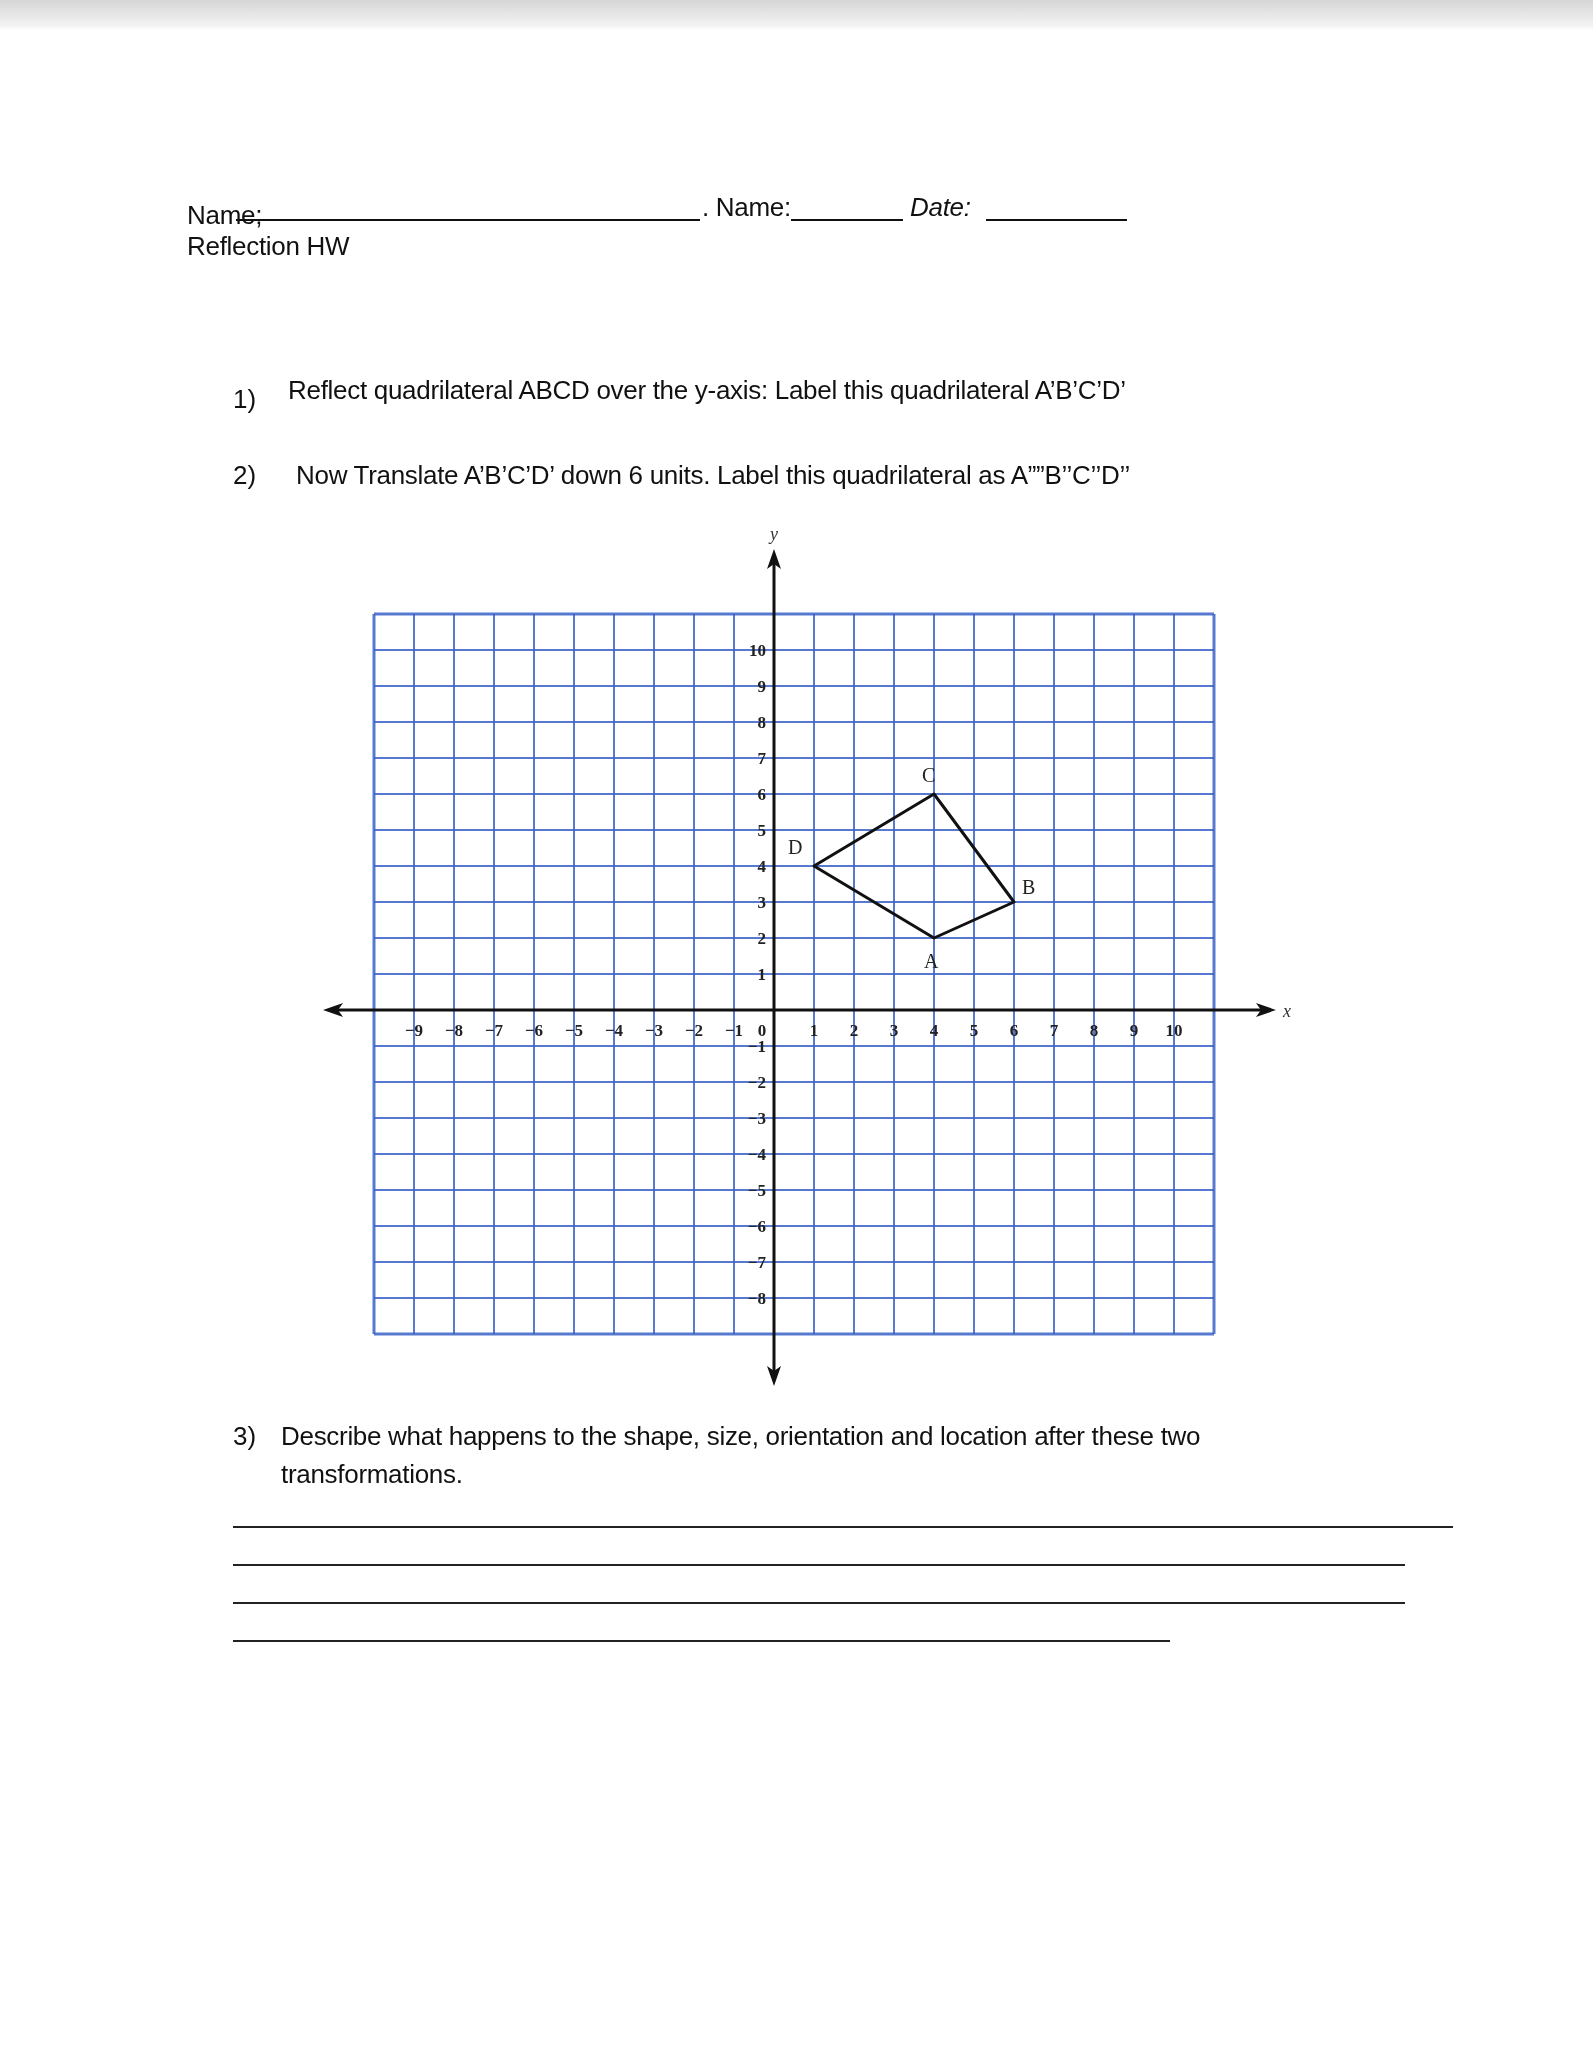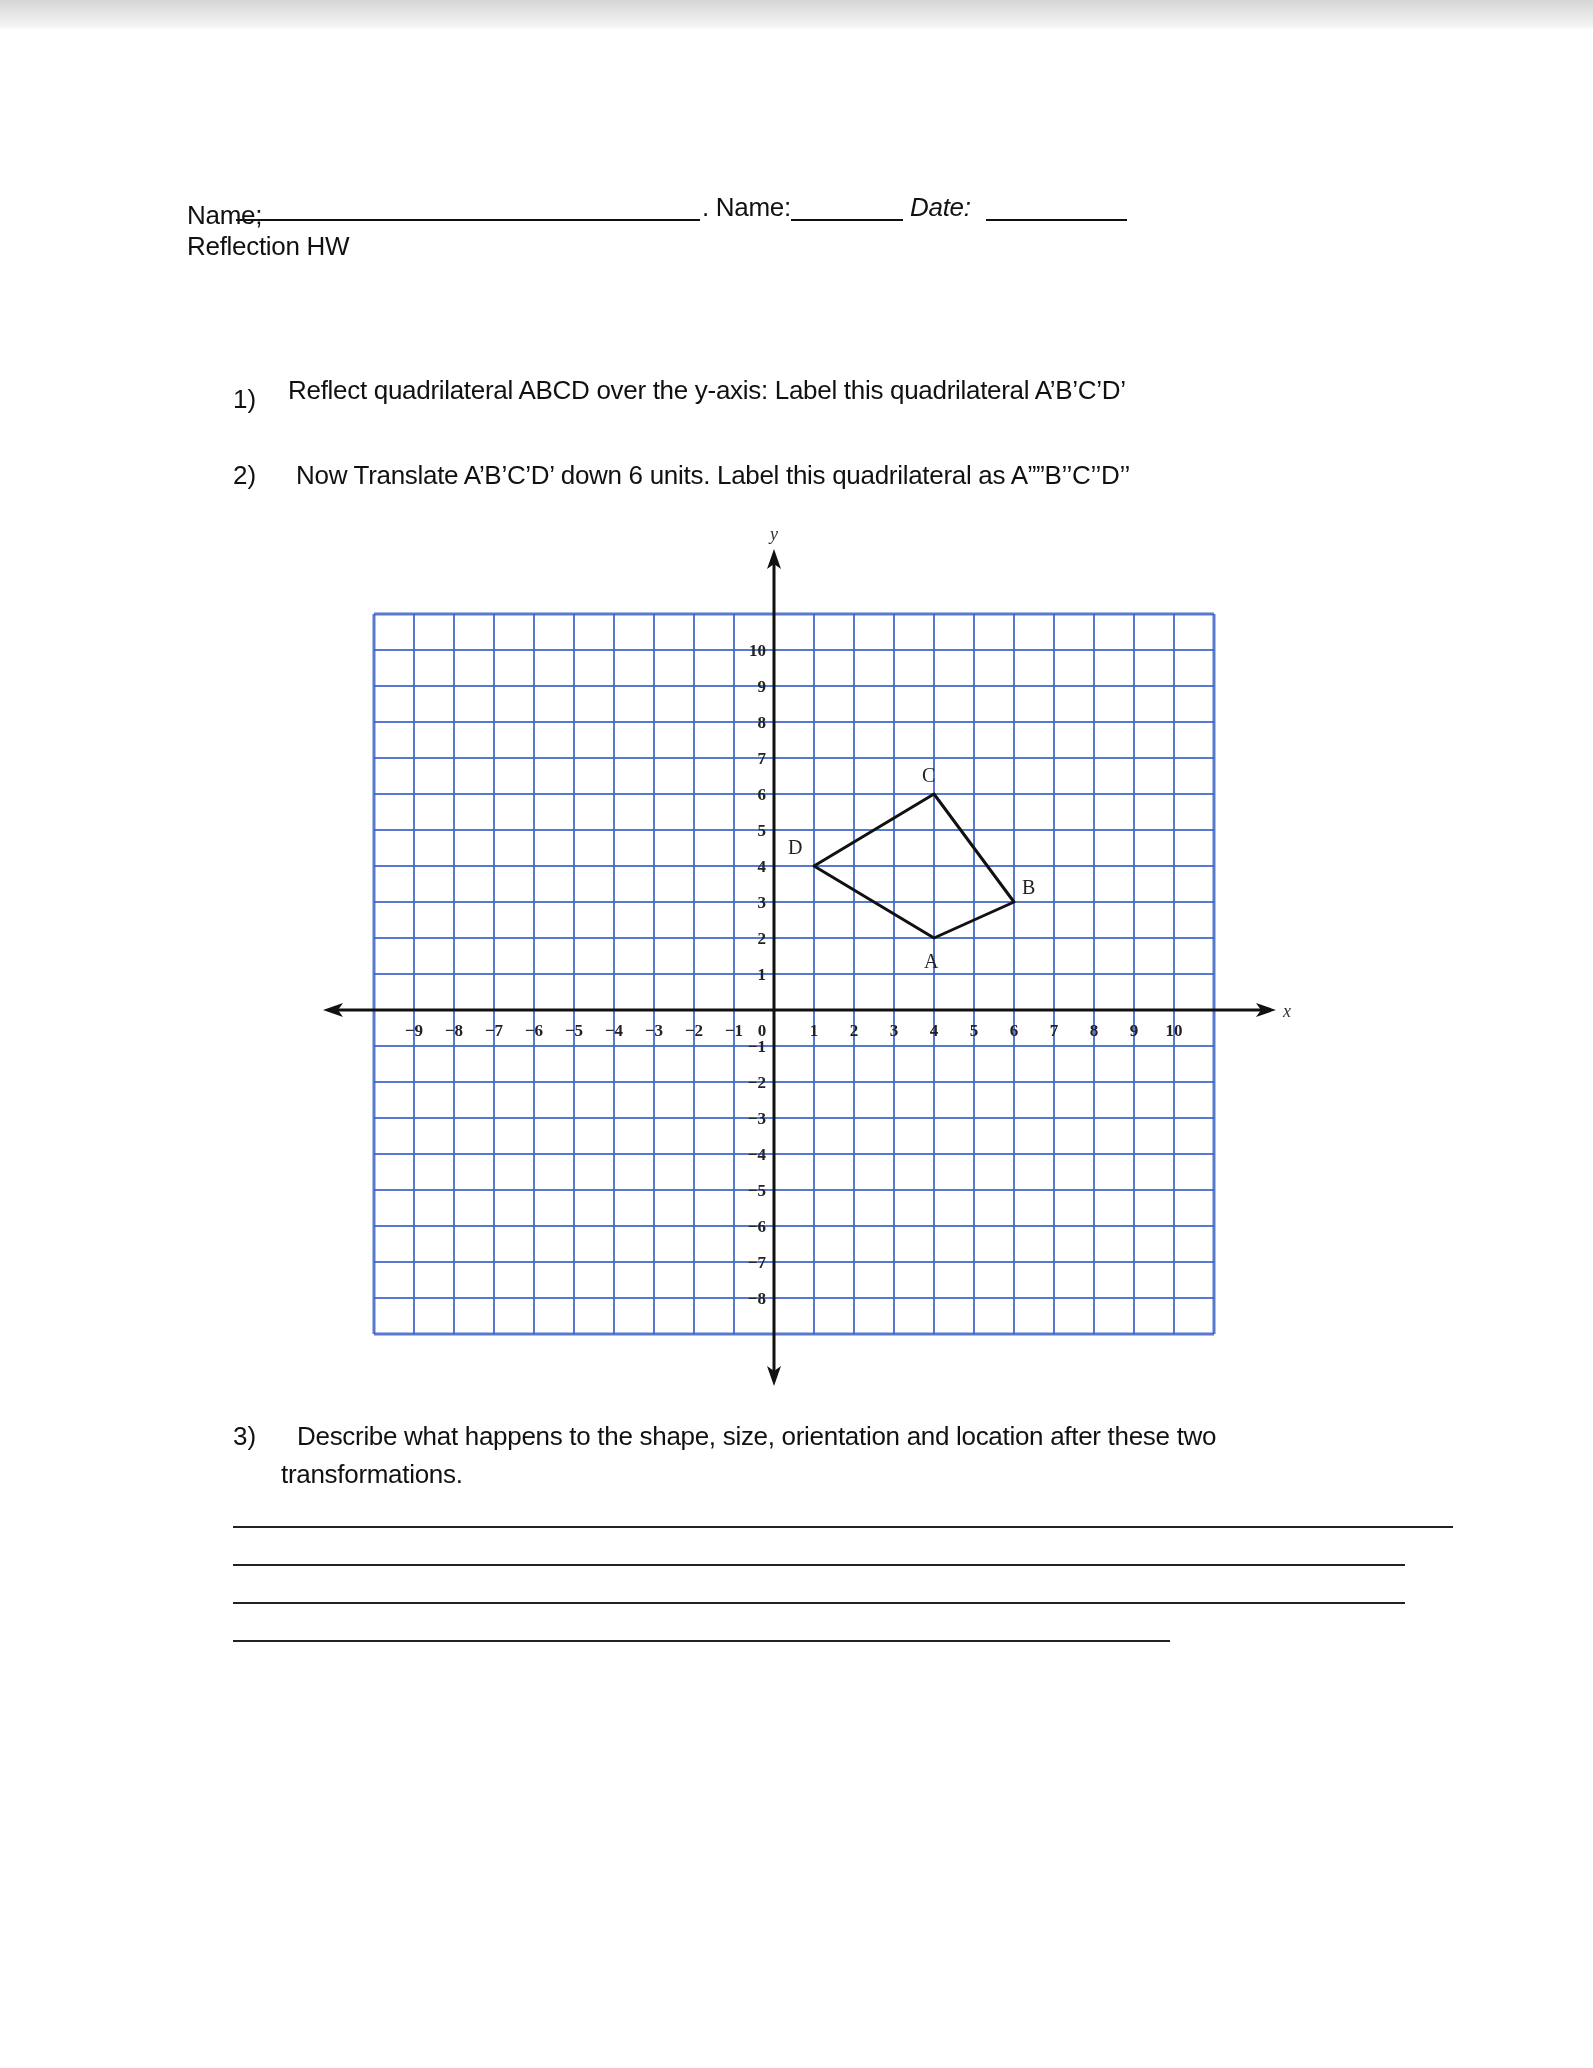--- a/index.html
+++ b/index.html
@@ -142,21 +142,21 @@
     <text x="766" y="1304" text-anchor="end" class="tick">−8</text>
     <polygon points="934,938 1014,902 934,794 814,866" fill="none" stroke="#111111" stroke-width="3" stroke-linejoin="round"></polygon>
     <text x="924" y="968" class="vlabel">A</text>
     <text x="1022" y="894" class="vlabel">B</text>
     <text x="922" y="782" class="vlabel">C</text>
     <text x="788" y="854" class="vlabel">D</text>
   </svg>
 
 <div>
   <span class="qnum" style="left:233px; top:1421px;">3)</span>
-  <span class="txt" style="left:281px; top:1421px;margin-left:16px;">Describe what happens to the shape, size, orientation and location after these two</span>
+  <span class="txt" style="left:281px; top:1421px;">Describe what happens to the shape, size, orientation and location after these two</span>
   <span class="txt" style="left:281px; top:1459px;">transformations.</span>
 </div>
 
 <div>
   <div class="answer-line" style="left:233px; top:1526px; width:1220px;"></div>
   <div class="answer-line" style="left:233px; top:1564px; width:1172px;"></div>
   <div class="answer-line" style="left:233px; top:1602px; width:1172px;"></div>
   <div class="answer-line" style="left:233px; top:1640px; width:937px;"></div>
 </div>
 

